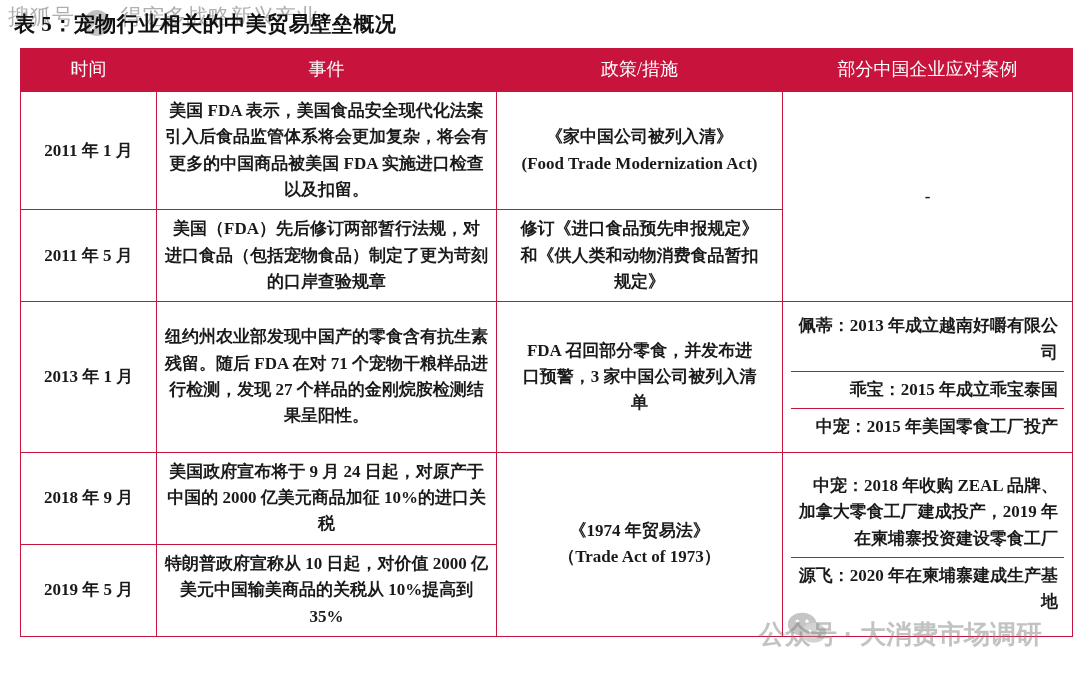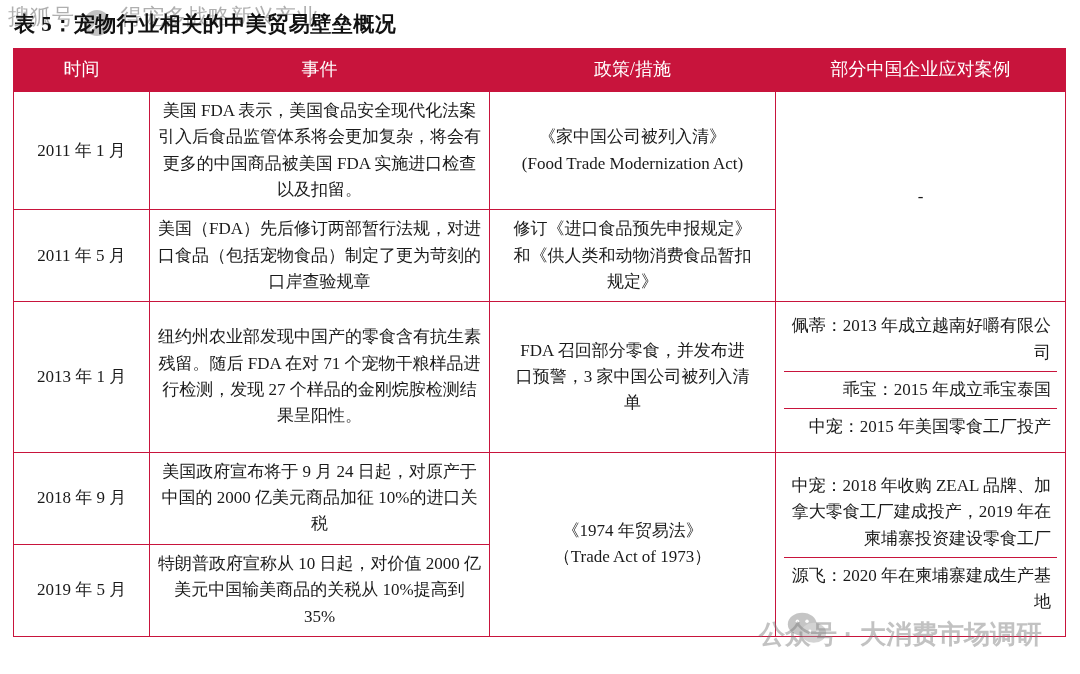--- a/index.html
+++ b/index.html
@@ -25,33 +25,34 @@
     left: 14px;
     top: 10px;
     font-size: 21px;
     font-weight: bold;
     letter-spacing: 0.5px;
     color: #111;
     white-space: nowrap;
   }
   table.main {
     position: absolute;
-    left: 13px;
+    left: 20px;
     top: 48px;
     width: 1052px;
     border-collapse: collapse;
     table-layout: fixed;
   }
   table.main th, table.main td {
     border: 1px solid #c8143c;
     vertical-align: middle;
     text-align: center;
     font-size: 17px;
     line-height: 1.55;
     padding: 6px 8px;
+    font-weight: bold;
   }
   table.main thead th {
     background: #c8143c;
     color: #ffffff;
     font-weight: normal;
     font-size: 18px;
     height: 34px;
     padding: 4px 6px;
     border: 1px solid #c8143c;
   }

